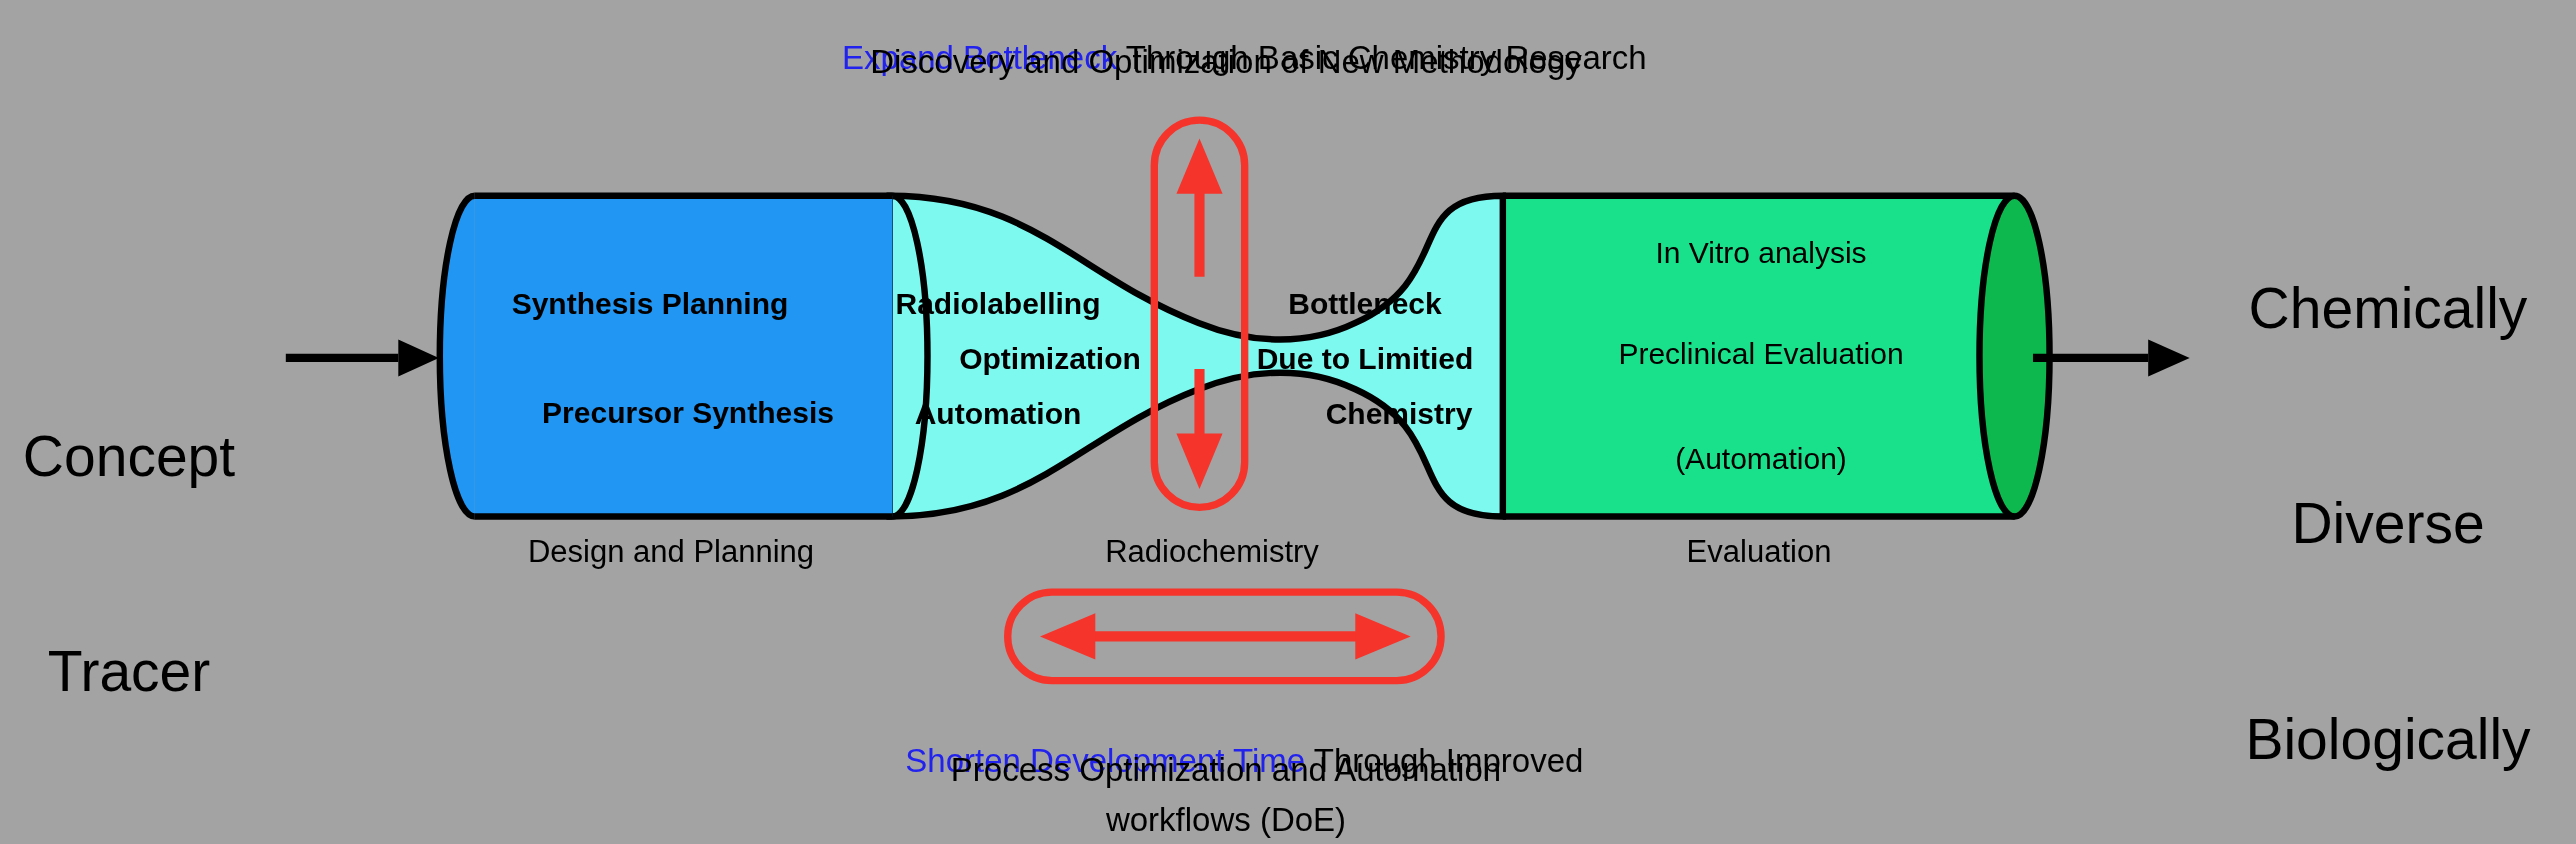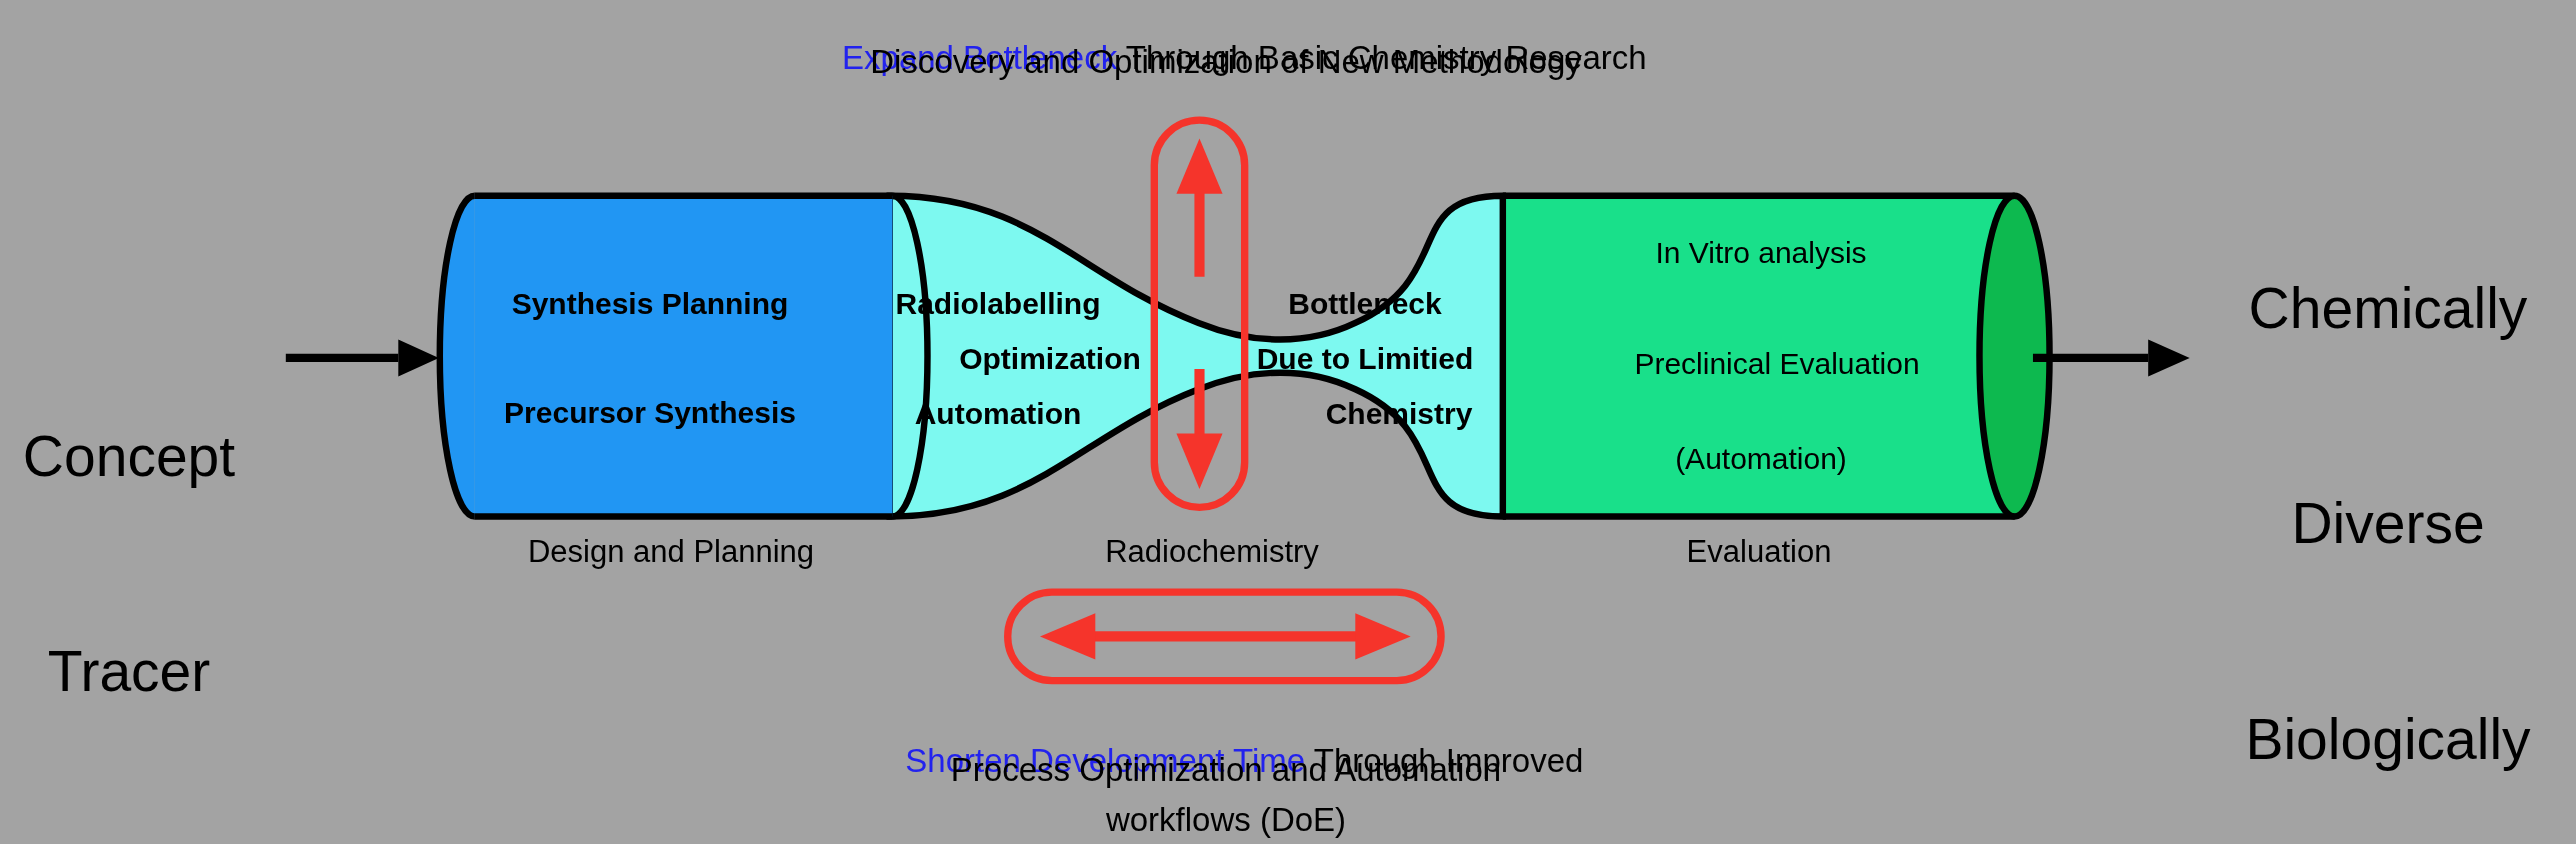--- a/index.html
+++ b/index.html
@@ -143,34 +143,34 @@
 
   <div class="txt big-side center" style="left:2388px; top:129px;">
     <div>Chemically</div>
     <div>Diverse</div>
     <div>Biologically</div>
     
     
   </div>
 
   <div class="txt inner-label center" style="left:650px; top:286px;">Synthesis Planning</div>
-  <div class="txt inner-label center" style="left:650px; top:395px;">Precursor Synthesis</div>
+  <div class="txt inner-label center" style="left:688px; top:395px;">Precursor Synthesis</div>
 
   <div class="txt stage-label center" style="left:671px; top:533px;">Design and Planning</div>
 
   <div class="txt inner-label center" style="left:998px; top:286px;">Radiolabelling</div>
   <div class="txt inner-label center" style="left:1050px; top:341px;">Optimization</div>
   <div class="txt inner-label center" style="left:998px; top:396px;">Automation</div>
 
   <div class="txt inner-label center" style="left:1365px; top:286px;">Bottleneck</div>
   <div class="txt inner-label center" style="left:1365px; top:341px;">Due to Limitied</div>
   <div class="txt inner-label center" style="left:1399px; top:396px;">Chemistry</div>
 
   <div class="txt stage-label center" style="left:1212px; top:533px;">Radiochemistry</div>
 
   <div class="txt inner-label-reg center" style="left:1761px; top:235px;">In Vitro analysis</div>
-  <div class="txt inner-label-reg center" style="left:1761px; top:346px;margin-left:16px;">Preclinical Evaluation</div>
+  <div class="txt inner-label-reg center" style="left:1761px; top:336px;">Preclinical Evaluation</div>
   <div class="txt inner-label-reg center" style="left:1761px; top:441px;">(Automation)</div>
 
   <div class="txt stage-label center" style="left:1759px; top:533px;">Evaluation</div>
 
 </div>
 
 
 </body></html>

